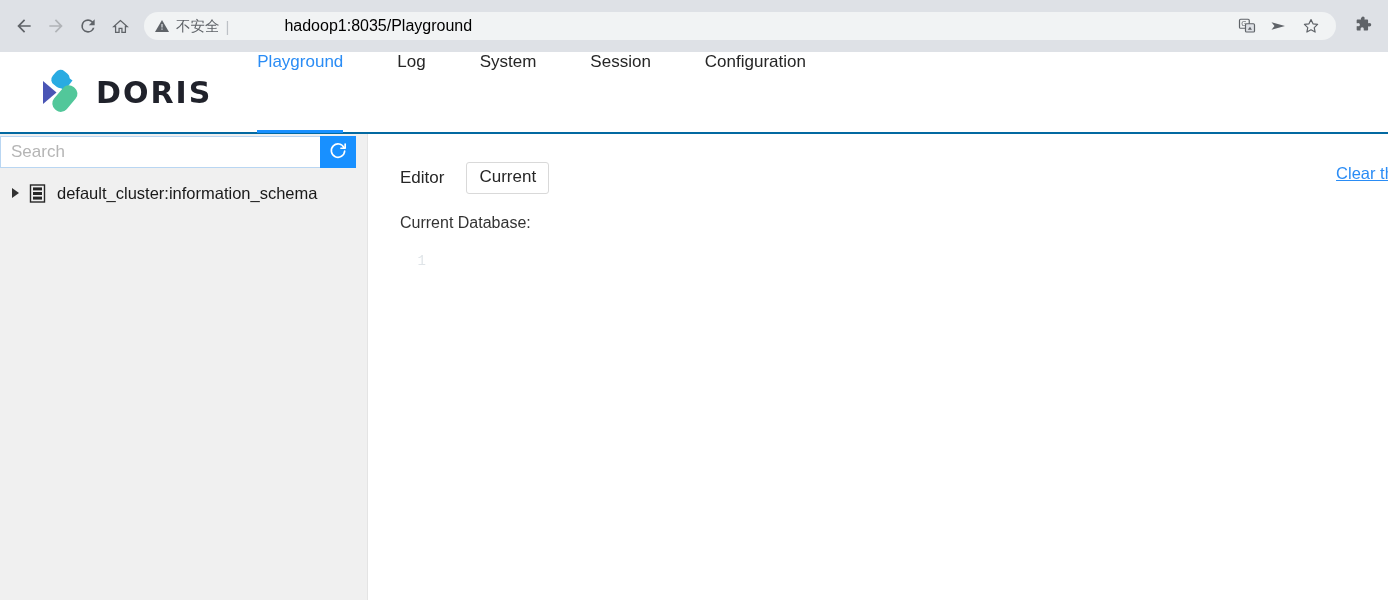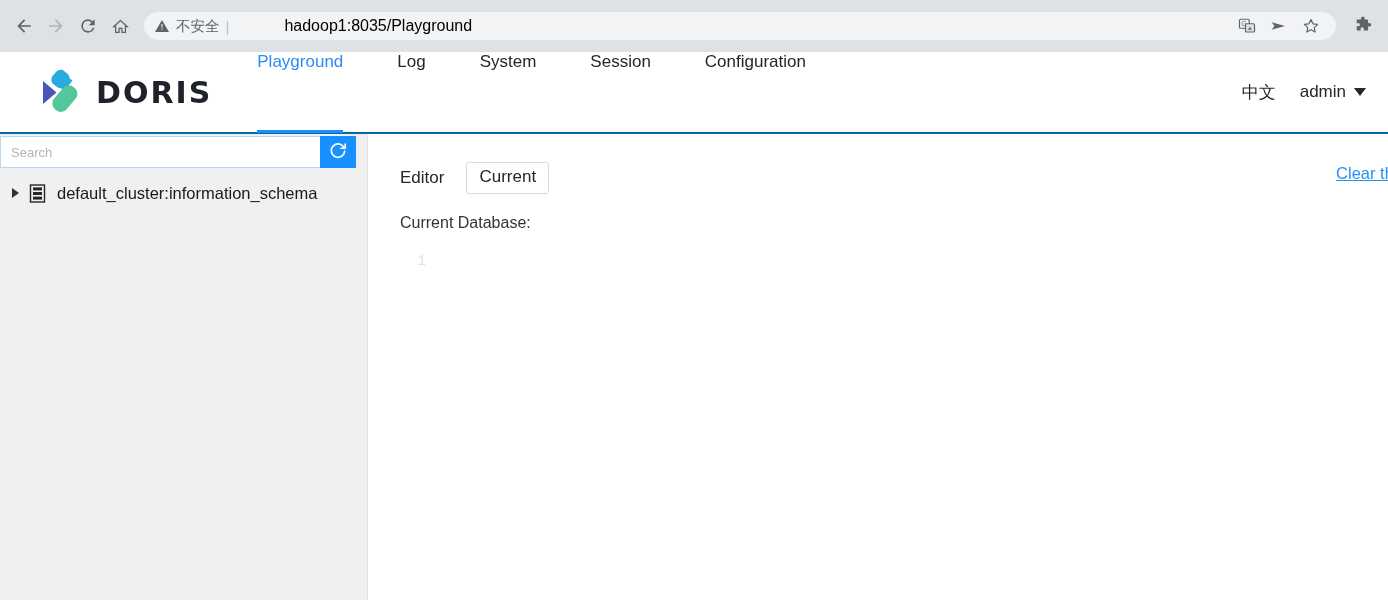--- a/index.html
+++ b/index.html
@@ -162,21 +162,21 @@
     display: flex;
     height: 32px;
     margin-top: 2px;
   }
   .search-input {
     flex: 1 1 auto;
     height: 32px;
     border: 1px solid #b9d6f2;
     border-right: none;
     background: #fff;
-    font-size: 13px;
+    font-size: 17px;
     color: #333;
     padding: 0 10px;
     outline: none;
     font-family: "Liberation Sans", sans-serif;
     border-radius: 0;
   }
   .search-input::placeholder { color: #b5b5b5; }
   .refresh-btn {
     width: 36px;
     height: 32px;
@@ -379,27 +379,20 @@
       <span>System</span>
     </div>
     <div class="nav-item">
       <span>Session</span>
     </div>
     <div class="nav-item">
       <span>Configuration</span>
     </div>
   </nav>
 
-  <div class="header-right">
-    <span class="lang-link">中文</span>
-    <span class="user-menu">
-      <span>admin</span>
-      <span class="caret-down"></span>
-    </span>
-  </div>
 </div>
 
 <div class="workspace">
 
   <aside class="sidebar">
     <div class="search-row">
       <input class="search-input" type="text" placeholder="Search" style="">
       <button class="refresh-btn">
         <span>
           <svg width="20" height="20" viewBox="0 0 24 24" aria-hidden="true">

